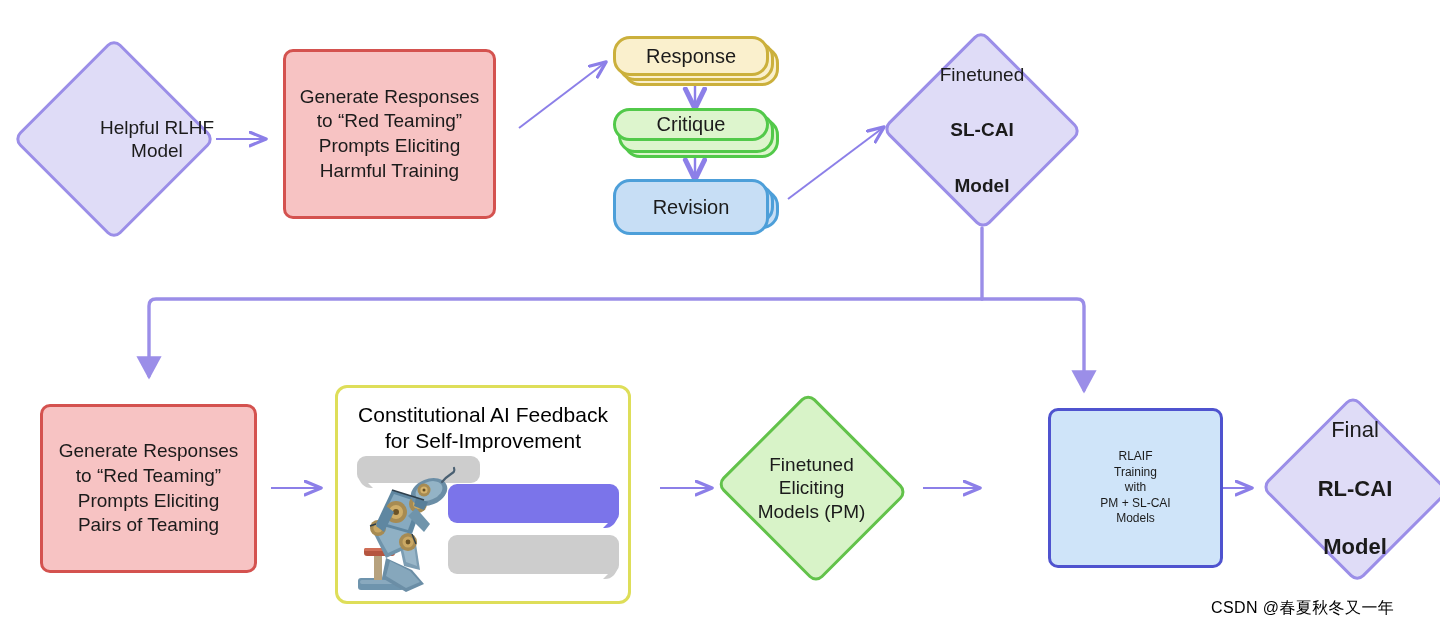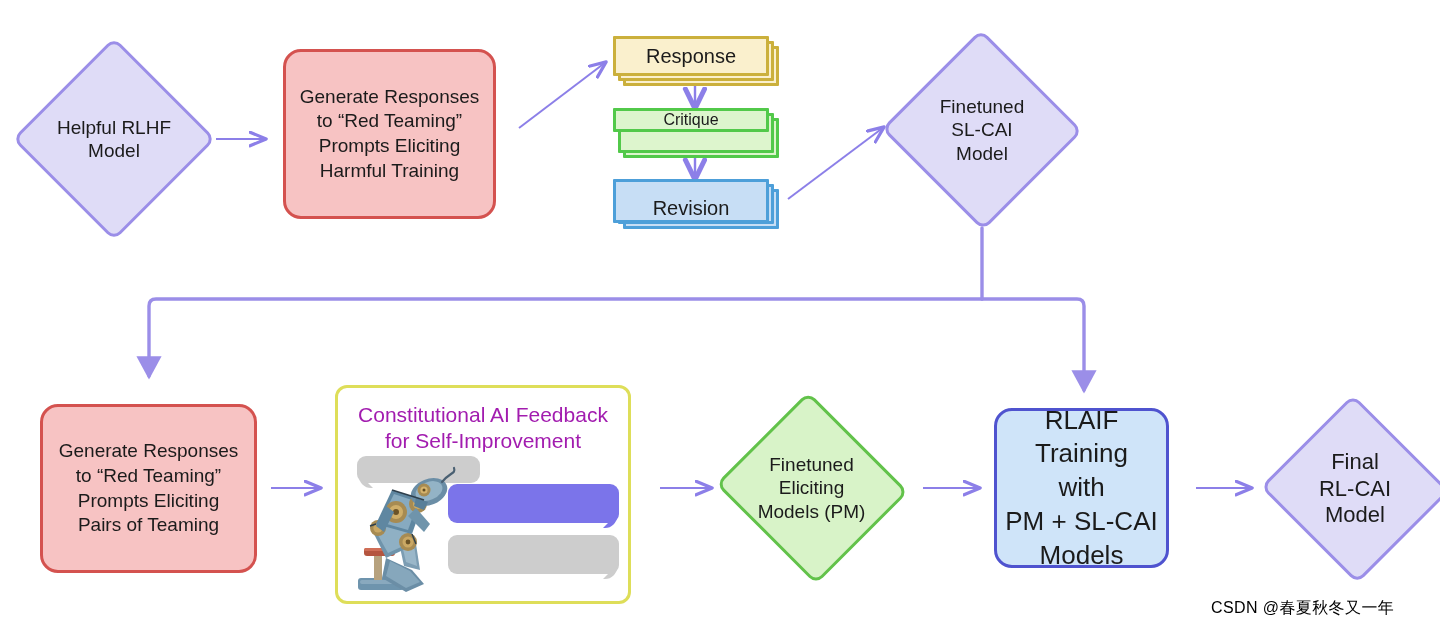--- a/index.html
+++ b/index.html
@@ -53,21 +53,21 @@
     background: #dfdcf7;
     border: 3px solid #9b8ee8;
   }
   .d-green .dshape {
     background: #d8f3c8;
     border: 3px solid #62c24a;
   }
 
   
   .box {
-    border-radius: 18px;
+    border-radius: 10px;
     box-sizing: border-box;
     line-height: 1.3;
   }
   .box-red {
     background: #f7c3c3;
     border: 3px solid #d4524f;
   }
   .box-blue {
     background: #cfe4f9;
     border: 3px solid #4f53cf;
@@ -78,41 +78,41 @@
     border-radius: 12px;
   }
 
   
   .stack {
     position: absolute;
   }
   .stack .layer {
     position: absolute;
     box-sizing: border-box;
-    border-radius: 1px;
+    border-radius: 17px;
   }
   .stack .top {
     display: flex;
     align-items: center;
     justify-content: center;
     z-index: 5;
   }
   .st-yellow .layer { background: #faf0cd; border: 3px solid #cbb03c; }
   .st-green  .layer { background: #ddf5cd; border: 3px solid #52c94a; }
   .st-blue   .layer { background: #c7def5; border: 3px solid #4d9fd9; }
 
   
   .cai-title {
     position: absolute;
     left: 0; right: 0;
     top: 14px;
     text-align: center;
     font-size: 21px;
     line-height: 1.22;
-    color: #a21caf;
+    color: #000000;
   }
   .bubble {
     position: absolute;
     box-sizing: border-box;
     border-radius: 9px;
   }
   .bubble::after {
     content: "";
     position: absolute;
     width: 14px; height: 14px;
@@ -142,21 +142,21 @@
     white-space: nowrap;
     letter-spacing: 0.4px;
   }
 
   svg.edges {
     position: absolute;
     left: 0; top: 0;
     width: 1440px; height: 630px;
     overflow: visible;
   }
-  .bold { font-weight: normal; }
+  .bold { font-weight: bold; margin-top: 32px; }
 </style>
 </head>
 <body>
 
 <div id="stage">
 
   <svg class="edges" viewBox="0 0 1440 630">
     <defs>
       <marker id="ah" markerWidth="10" markerHeight="10" refX="8.5" refY="4" orient="auto">
         <path d="M0.5,0.6 L8.6,4 L0.5,7.4" fill="none" stroke="#8c7fe8" stroke-width="1.6" stroke-linecap="round" stroke-linejoin="round"></path>
@@ -182,21 +182,21 @@
     <path d="M982,228 L982,299" fill="none" stroke="#9b8ee8" stroke-width="3.4" stroke-linecap="round"></path>
     <path d="M982,299 L156,299 Q149,299 149,306 L149,376" fill="none" stroke="#9b8ee8" stroke-width="3.4" stroke-linecap="round" marker-end="url(#ahfat)"></path>
     <path d="M982,299 L1077,299 Q1084,299 1084,306 L1084,390" fill="none" stroke="#9b8ee8" stroke-width="3.4" stroke-linecap="round" marker-end="url(#ahfat)"></path>
 
     <line x1="271" y1="488" x2="321" y2="488" stroke="#8c7fe8" stroke-width="2" marker-end="url(#ah)"></line>
     <line x1="660" y1="488" x2="712" y2="488" stroke="#8c7fe8" stroke-width="2" marker-end="url(#ah)"></line>
     <line x1="923" y1="488" x2="980" y2="488" stroke="#8c7fe8" stroke-width="2" marker-end="url(#ah)"></line>
     <line x1="1196" y1="488" x2="1252" y2="488" stroke="#8c7fe8" stroke-width="2" marker-end="url(#ah)"></line>
   </svg>
 
-  <div class="node diamond d-purple" style="left:14px; top:39px; width:200px; height:200px;">
+  <div class="node diamond d-purple" style="left:14px; top:39px; width:200px; height:200px;justify-content:flex-end;">
     <div class="dshape"></div>
     <div class="dlabel" style="font-size:19px;">
       <div>Helpful RLHF</div>
       <div>Model</div>
     </div>
   </div>
 
   <div class="node box box-red" style="left:283px; top:49px; width:213px; height:170px; font-size:19px;">
     <div>
       <div>Generate Responses</div>
@@ -210,29 +210,29 @@
     <div class="layer" style="left:10px; top:10px; width:156px; height:40px;"></div>
     <div class="layer" style="left:5px; top:5px; width:156px; height:40px;"></div>
     <div class="layer top" style="left:0; top:0; width:156px; height:40px; font-size:20px;">
       <span>Response</span>
     </div>
   </div>
 
   <div class="stack st-green" style="left:613px; top:108px; width:166px; height:50px;">
     <div class="layer" style="left:10px; top:10px; width:156px; height:40px;"></div>
     <div class="layer" style="left:5px; top:5px; width:156px; height:40px;"></div>
-    <div class="layer top" style="left:0; top:0; width:156px; height:24px; font-size:16px;">
+    <div class="layer top" style="left:0; top:0; width:156px; height:33px; font-size:20px;">
       <span>Critique</span>
     </div>
   </div>
 
   <div class="stack st-blue" style="left:613px; top:179px; width:166px; height:50px;">
     <div class="layer" style="left:10px; top:10px; width:156px; height:40px;"></div>
     <div class="layer" style="left:5px; top:5px; width:156px; height:40px;"></div>
-    <div class="layer top" style="left:0; top:0; width:156px; height:44px; font-size:20px;align-items:flex-end;">
+    <div class="layer top" style="left:0; top:0; width:156px; height:56px; font-size:20px;">
       <span>Revision</span>
     </div>
   </div>
 
   <div class="node diamond d-purple" style="left:882px; top:32px; width:200px; height:196px;">
     <div class="dshape"></div>
     <div class="dlabel" style="font-size:19px;">
       <div>Finetuned</div>
       <div class="bold">SL-CAI</div>
       <div class="bold">Model</div>
@@ -318,21 +318,21 @@
 
   <div class="node diamond d-green" style="left:713px; top:397px; width:197px; height:182px;">
     <div class="dshape"></div>
     <div class="dlabel" style="font-size:19px;">
       <div>Finetuned</div>
       <div>Eliciting</div>
       <div>Models (PM)</div>
     </div>
   </div>
 
-  <div class="node box box-blue" style="left:994px; top:408px; width:175px; height:160px; font-size:26px;">
+  <div class="node box box-blue" style="left:1048px; top:408px; width:175px; height:160px; font-size:12px;">
     <div>
       <div>RLAIF</div>
       <div>Training</div>
       <div>with</div>
       <div>PM + SL-CAI</div>
       <div>Models</div>
     </div>
   </div>
 
   <div class="node diamond d-purple" style="left:1260px; top:398px; width:190px; height:182px;">

